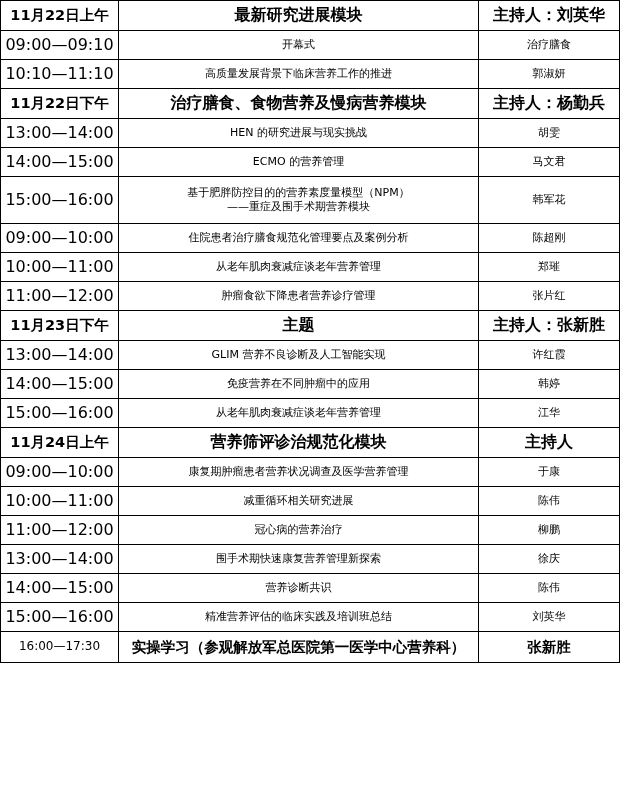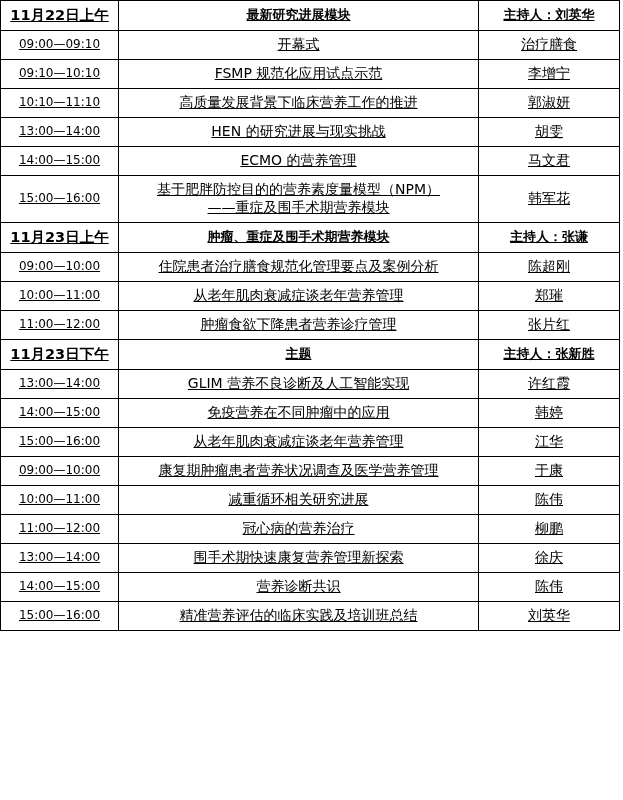--- a/index.html
+++ b/index.html
@@ -10,50 +10,49 @@
   body {
     font-family: "DejaVu Sans", "Liberation Sans", sans-serif;
     width: 623px;
     height: 800px;
     overflow: hidden;
   }
   #schedule {
     width: 572px;
     border-collapse: collapse;
     table-layout: fixed;
-    text-decoration: underline;
   }
   #schedule td {
     border: 1px solid #000000;
     text-align: center;
     vertical-align: middle;
     color: #000000;
     padding: 1px 2px;
     line-height: 1.28;
   }
   col.c-time { width: 118px; }
   col.c-topic { width: 360px; }
   col.c-host { width: 141px; }
 
   
   tr.section td {
     font-weight: bold;
-    font-size: 13px;
+    font-size: 16px;
     height: 27px;
   }
   tr.section td.time-cell {
     font-size: 14.5px;
   }
   
   tr.item td {
-    font-size: 14px;
+    font-size: 11px;
     height: 26px;
   }
   tr.item td.time-cell {
-    font-size: 12px;
+    font-size: 16px;
   }
   tr.item.tall td {
     height: 44px;
   }
   td.topic-cell .line2 {
     display: block;
   }
   
   tr.final td {
     font-weight: bold;
@@ -79,51 +78,46 @@
         <td class="time-cell">11月22日上午</td>
         <td class="topic-cell">最新研究进展模块</td>
         <td class="host-cell">主持人：刘英华</td>
       </tr>
       <tr class="item">
         <td class="time-cell">09:00—09:10</td>
         <td class="topic-cell">开幕式</td>
         <td class="host-cell">治疗膳食</td>
       </tr>
       <tr class="item">
-        <td class="time-cell">09:10—10:10</td>
-        <td class="topic-cell">FSMP 规范化应用试点示范</td>
-        <td class="host-cell">李增宁</td>
-      </tr>
-      <tr class="item">
         <td class="time-cell">10:10—11:10</td>
         <td class="topic-cell">高质量发展背景下临床营养工作的推进</td>
         <td class="host-cell">郭淑妍</td>
+      </tr>
+      <tr class="section">
+        <td class="time-cell">11月22日下午</td>
+        <td class="topic-cell">治疗膳食、食物营养及慢病营养模块</td>
+        <td class="host-cell">主持人：杨勤兵</td>
       </tr>
       <tr class="item">
         <td class="time-cell">13:00—14:00</td>
         <td class="topic-cell">HEN 的研究进展与现实挑战</td>
         <td class="host-cell">胡雯</td>
       </tr>
       <tr class="item">
         <td class="time-cell">14:00—15:00</td>
         <td class="topic-cell">ECMO 的营养管理</td>
         <td class="host-cell">马文君</td>
       </tr>
       <tr class="item tall">
         <td class="time-cell">15:00—16:00</td>
         <td class="topic-cell">
           <span class="line2">基于肥胖防控目的的营养素度量模型（NPM）</span>
           <span class="line2">——重症及围手术期营养模块</span>
         </td>
         <td class="host-cell">韩军花</td>
-      </tr>
-      <tr class="section">
-        <td class="time-cell">11月23日上午</td>
-        <td class="topic-cell">肿瘤、重症及围手术期营养模块</td>
-        <td class="host-cell">主持人：张谦</td>
       </tr>
       <tr class="item">
         <td class="time-cell">09:00—10:00</td>
         <td class="topic-cell">住院患者治疗膳食规范化管理要点及案例分析</td>
         <td class="host-cell">陈超刚</td>
       </tr>
       <tr class="item">
         <td class="time-cell">10:00—11:00</td>
         <td class="topic-cell">从老年肌肉衰减症谈老年营养管理</td>
         <td class="host-cell">郑璀</td>
@@ -146,20 +140,25 @@
       <tr class="item">
         <td class="time-cell">14:00—15:00</td>
         <td class="topic-cell">免疫营养在不同肿瘤中的应用</td>
         <td class="host-cell">韩婷</td>
       </tr>
       <tr class="item">
         <td class="time-cell">15:00—16:00</td>
         <td class="topic-cell">从老年肌肉衰减症谈老年营养管理</td>
         <td class="host-cell">江华</td>
       </tr>
+      <tr class="section">
+        <td class="time-cell">11月24日上午</td>
+        <td class="topic-cell">营养筛评诊治规范化模块</td>
+        <td class="host-cell">主持人</td>
+      </tr>
       <tr class="item">
         <td class="time-cell">09:00—10:00</td>
         <td class="topic-cell">康复期肿瘤患者营养状况调查及医学营养管理</td>
         <td class="host-cell">于康</td>
       </tr>
       <tr class="item">
         <td class="time-cell">10:00—11:00</td>
         <td class="topic-cell">减重循环相关研究进展</td>
         <td class="host-cell">陈伟</td>
       </tr>
@@ -176,14 +175,19 @@
       <tr class="item">
         <td class="time-cell">14:00—15:00</td>
         <td class="topic-cell">营养诊断共识</td>
         <td class="host-cell">陈伟</td>
       </tr>
       <tr class="item">
         <td class="time-cell">15:00—16:00</td>
         <td class="topic-cell">精准营养评估的临床实践及培训班总结</td>
         <td class="host-cell">刘英华</td>
       </tr>
+      <tr class="final">
+        <td class="time-cell">16:00—17:30</td>
+        <td class="topic-cell">实操学习（参观解放军总医院第一医学中心营养科）</td>
+        <td class="host-cell">张新胜</td>
+      </tr>
     </tbody>
 </table>
 
 </body></html>

